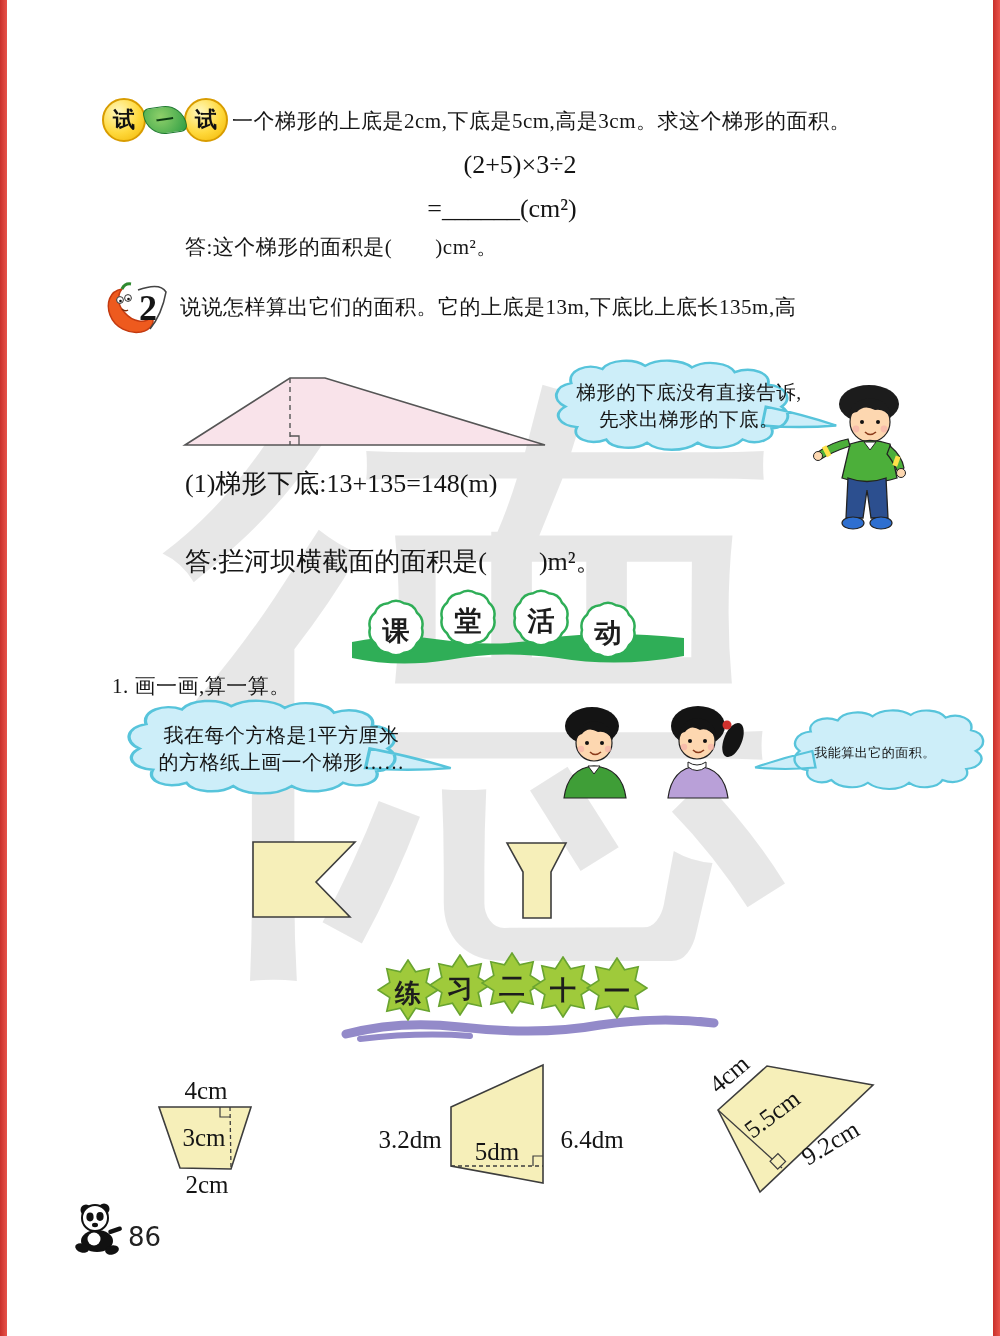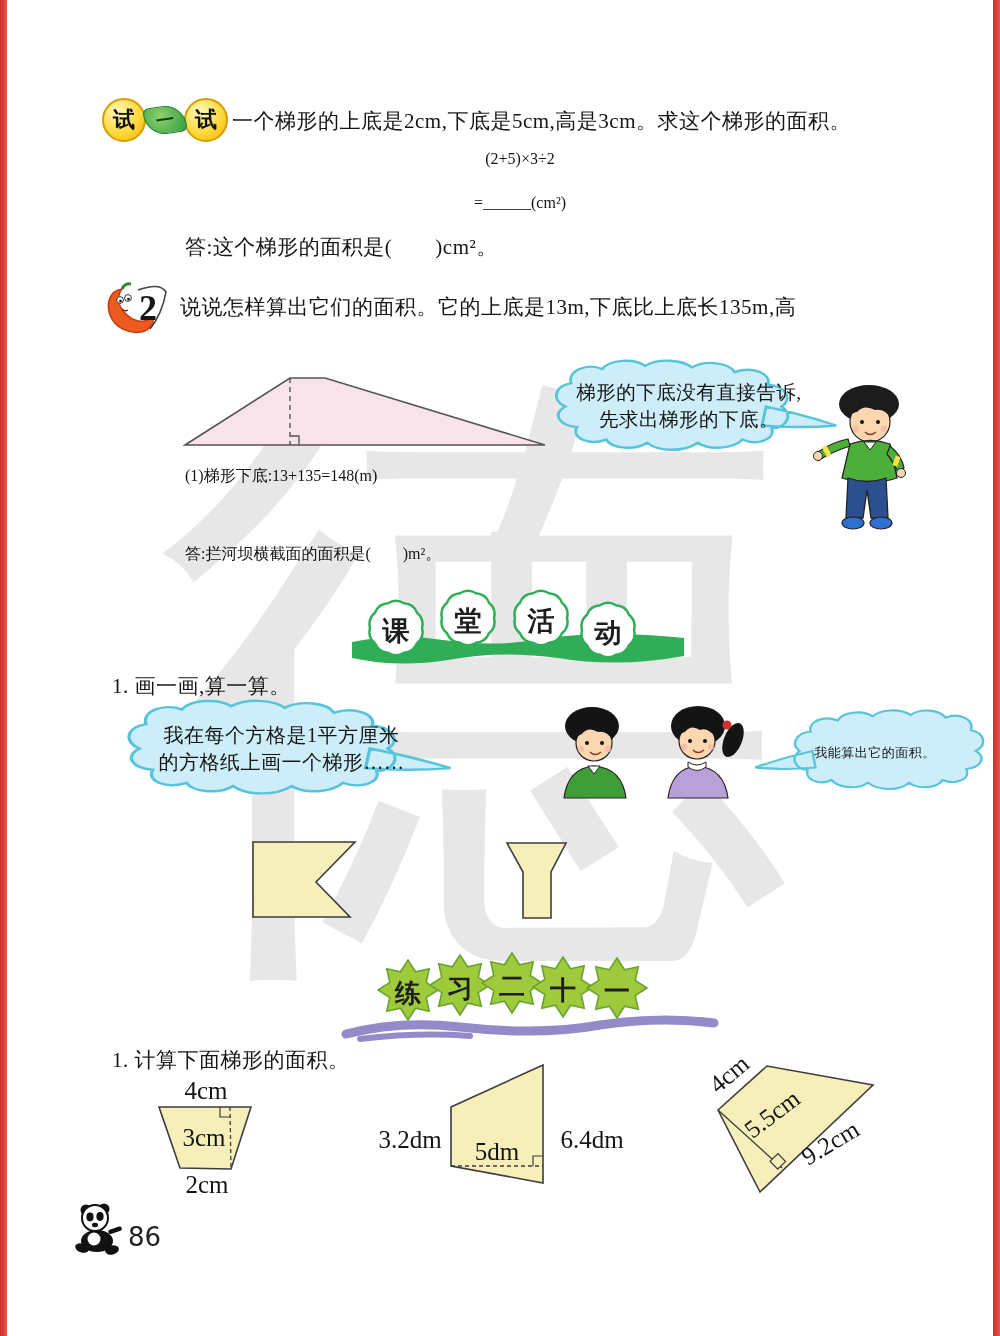--- a/index.html
+++ b/index.html
@@ -1,20 +1,20 @@
 <!DOCTYPE html>
 <html><head>
 <meta charset="utf-8">
 <style>
   html,body{margin:0;padding:0;background:#ffffff;}
   .page{position:relative;width:1000px;height:1336px;background:#ffffff;overflow:hidden;
         font-family:"Liberation Serif","DejaVu Serif",serif;color:#151515;}
   .abs{position:absolute;}
   .txt{font-size:21px;letter-spacing:.5px;white-space:nowrap;}
-  .big{font-size:16px;}
+  .big{font-size:26px;}
   .edge{position:absolute;top:0;width:7px;height:1336px;background:linear-gradient(90deg,#c9302b,#e8534a);}
   .watermark{position:absolute;left:150px;top:360px;font-size:640px;line-height:1;
              color:#000;opacity:.09;user-select:none;pointer-events:none;}
   
   .trybadge{display:flex;align-items:center;gap:2px;}
   .trycircle{width:40px;height:40px;border-radius:50%;display:flex;align-items:center;justify-content:center;
              background:radial-gradient(circle at 35% 30%,#fff9c0,#ffd93c 55%,#f0b400);
              border:2px solid #d89c00;font-size:22px;font-weight:700;color:#111;}
   .tryleaf{width:40px;height:26px;margin:0 -4px;display:flex;align-items:center;justify-content:center;
            background:radial-gradient(circle at 40% 35%,#8fd06a,#2f9e44);
@@ -61,21 +61,21 @@
 
   <div class="watermark">德</div>
 
   <div class="abs trybadge" style="left:102px;top:98px">
     <span class="trycircle">试</span>
     <span class="tryleaf">一</span>
     <span class="trycircle">试</span>
   </div>
   <div class="abs txt" style="left:232px;top:107px">一个梯形的上底是2cm,下底是5cm,高是3cm。求这个梯形的面积。</div>
   <div class="abs big" style="left:330px;top:150px;width:380px;text-align:center">(2+5)×3÷2</div>
-  <div class="abs big" style="left:330px;top:194px;width:380px;text-align:center">=______(cm²)</div>
+  <div class="abs big" style="left:312px;top:194px;width:380px;text-align:center">=______(cm²)</div>
   <div class="abs txt" style="left:185px;top:233px">答:这个梯形的面积是(　　)cm²。</div>
 
   <div class="abs" style="left:98px;top:282px;width:75px;height:58px">
     <svg width="75" height="58" viewBox="0 0 75 58">
       <path d="M24,7 C11,9 8,22 12,33 C17,46 31,52 43,50 C53,48 58,40 53,35 C47,42 35,40 27,31 C19,23 19,13 24,7 Z" fill="#ee5a1e" stroke="#c33a10" stroke-width="1.5"></path>
       <path d="M24,7 Q27,1 33,2" fill="none" stroke="#2f8a2f" stroke-width="3"></path>
       <circle cx="22" cy="18" r="3.4" fill="#fff" stroke="#333"></circle>
         <circle cx="30" cy="16" r="3.4" fill="#fff" stroke="#333"></circle>
       <circle cx="22.5" cy="19" r="1.3" fill="#111"></circle>
         <circle cx="30.5" cy="17" r="1.3" fill="#111"></circle>
@@ -242,21 +242,20 @@
         <span class="badgechar">十</span>
       </div>
     <div class="starwrap" style="left:246px;top:5px">
         <svg width="62" height="62" viewBox="0 0 60 60">
           <use href="#star8" fill="#9fca3b" stroke="#69a430" stroke-width="1.6"></use>
         </svg>
         <span class="badgechar">一</span>
       </div>
   </div>
 
-  <div class="abs txt" style="left:112px;top:1046px">1. 计算下面梯形的面积。</div>
 
   <svg class="abs" style="left:140px;top:1082px" width="135" height="118" viewBox="0 0 135 118">
     <polygon points="19,25 111,25 91,87 40,86" fill="#f6efb9" stroke="#3d3d3d" stroke-width="1.6"></polygon>
     <line x1="90" y1="25" x2="91" y2="87" stroke="#3d3d3d" stroke-width="1.3" stroke-dasharray="4 3"></line>
     <path d="M80,25 L80,35 L90,35" fill="none" stroke="#3d3d3d" stroke-width="1.2"></path>
     <text class="dimtext" x="66" y="17" text-anchor="middle">4cm</text>
     <text class="dimtext" x="64" y="64" text-anchor="middle">3cm</text>
     <text class="dimtext" x="67" y="111" text-anchor="middle">2cm</text>
   </svg>
 

